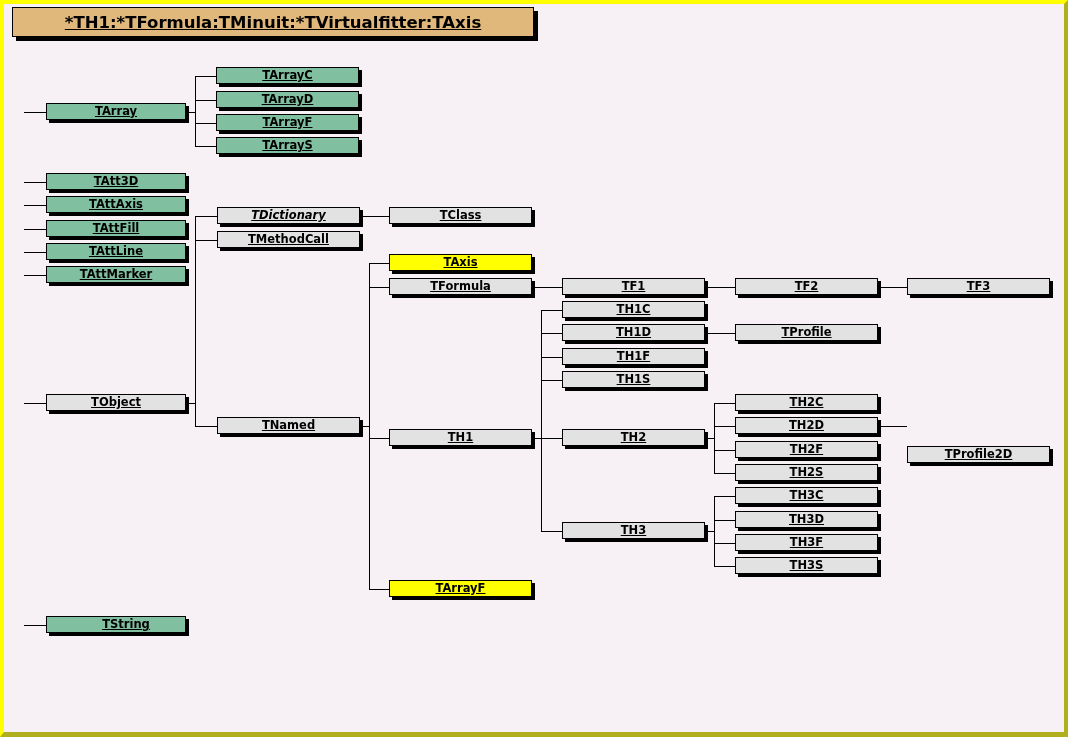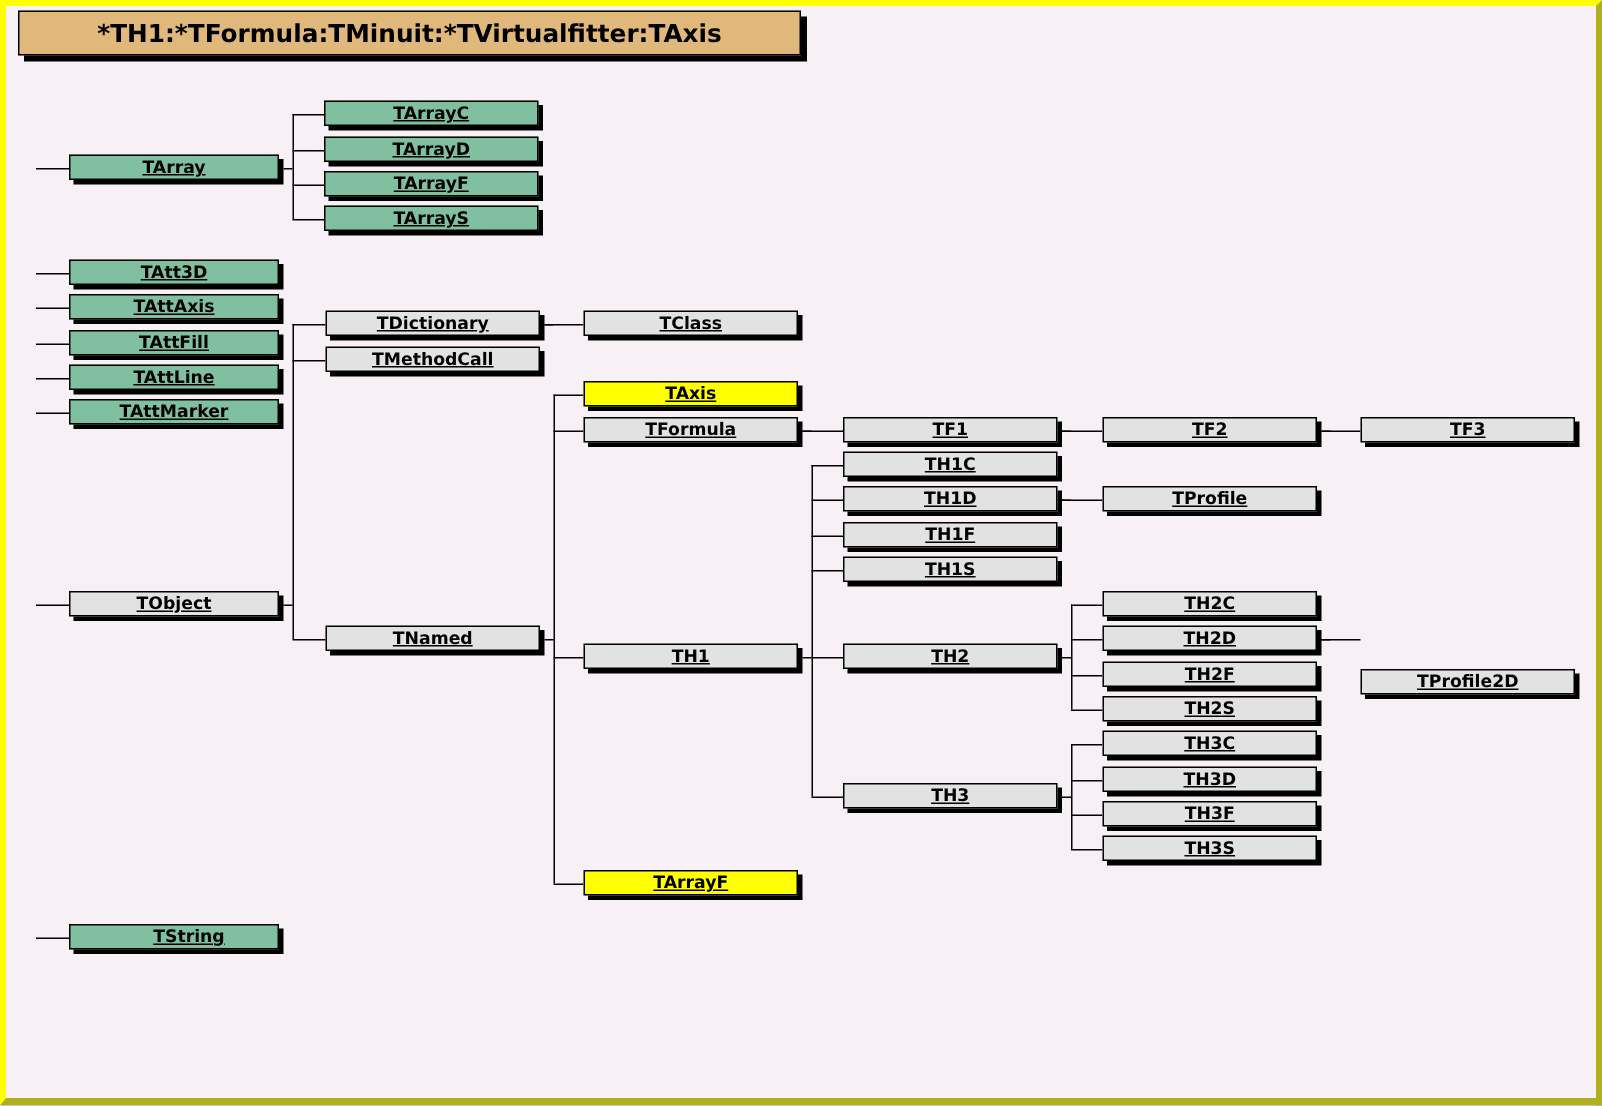--- a/index.html
+++ b/index.html
@@ -23,21 +23,21 @@
 
   
   .titlebar{
     position:absolute;
     left:8px; top:3px;
     width:522px; height:30px;
     background:#e0b87c;
     border:1px solid #000;
     box-shadow:4px 4px 0 #000;
     box-sizing:border-box;
-    display:flex; align-items:center; justify-content:center;
+    display:flex; align-items:center; justify-content:center;text-decoration:underline;
   }
   .titlebar .ttxt{
     font-size:16.5px;
     font-weight:bold;
     color:#000;
     letter-spacing:0px;
     white-space:nowrap;
     font-family:"DejaVu Sans","Liberation Sans",sans-serif;
   }
 
@@ -177,21 +177,21 @@
       </div>
       <div class="cbox green" style="left: 42px; top: 262px; width: 140px;">
         <span class="lbl">TAttMarker</span>
       </div>
       <div class="cbox gray" style="left: 42px; top: 390px; width: 140px;">
         <span class="lbl">TObject</span>
       </div>
       <div class="cbox green" style="left: 42px; top: 612px; width: 140px; padding-left: 20px;">
         <span class="lbl">TString</span>
       </div>
-      <div class="cbox gray" style="left: 213px; top: 203px; width: 143px;">
+      <div class="cbox gray" style="left: 213px; top: 203px; width: 143px; font-style: italic;">
         <span class="lbl">TDictionary</span>
       </div>
       <div class="cbox gray" style="left: 213px; top: 227px; width: 143px;">
         <span class="lbl">TMethodCall</span>
       </div>
       <div class="cbox gray" style="left: 213px; top: 413px; width: 143px;">
         <span class="lbl">TNamed</span>
       </div>
       <div class="cbox gray" style="left: 385px; top: 203px; width: 143px;">
         <span class="lbl">TClass</span>

